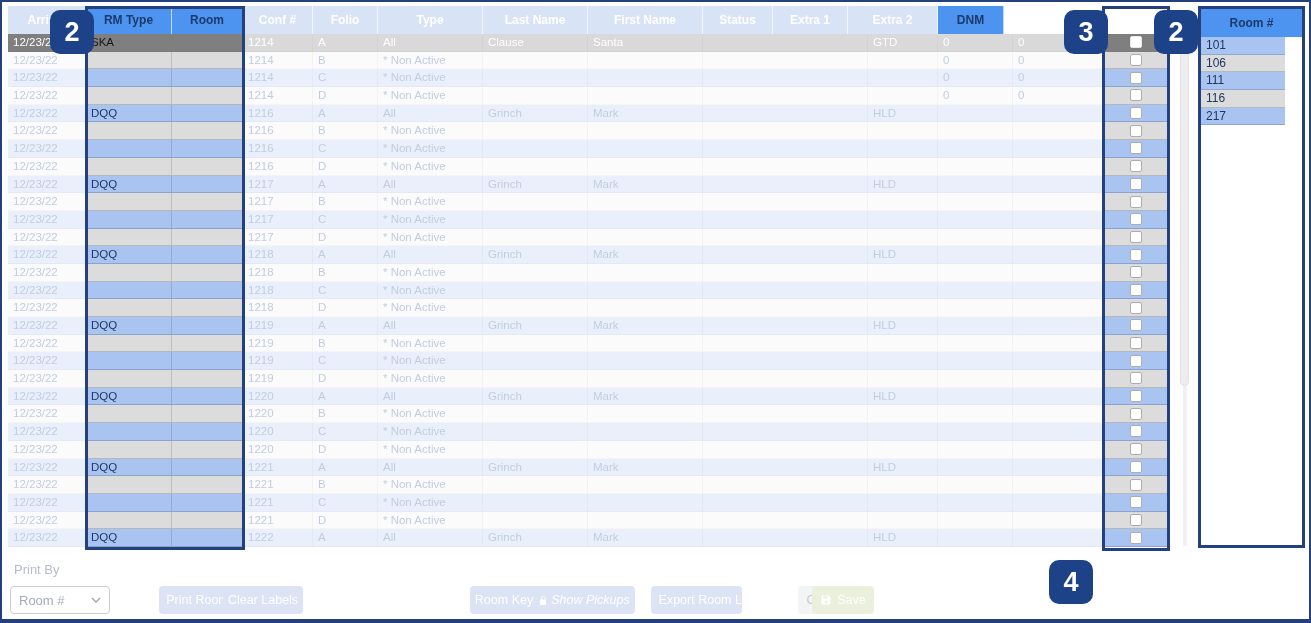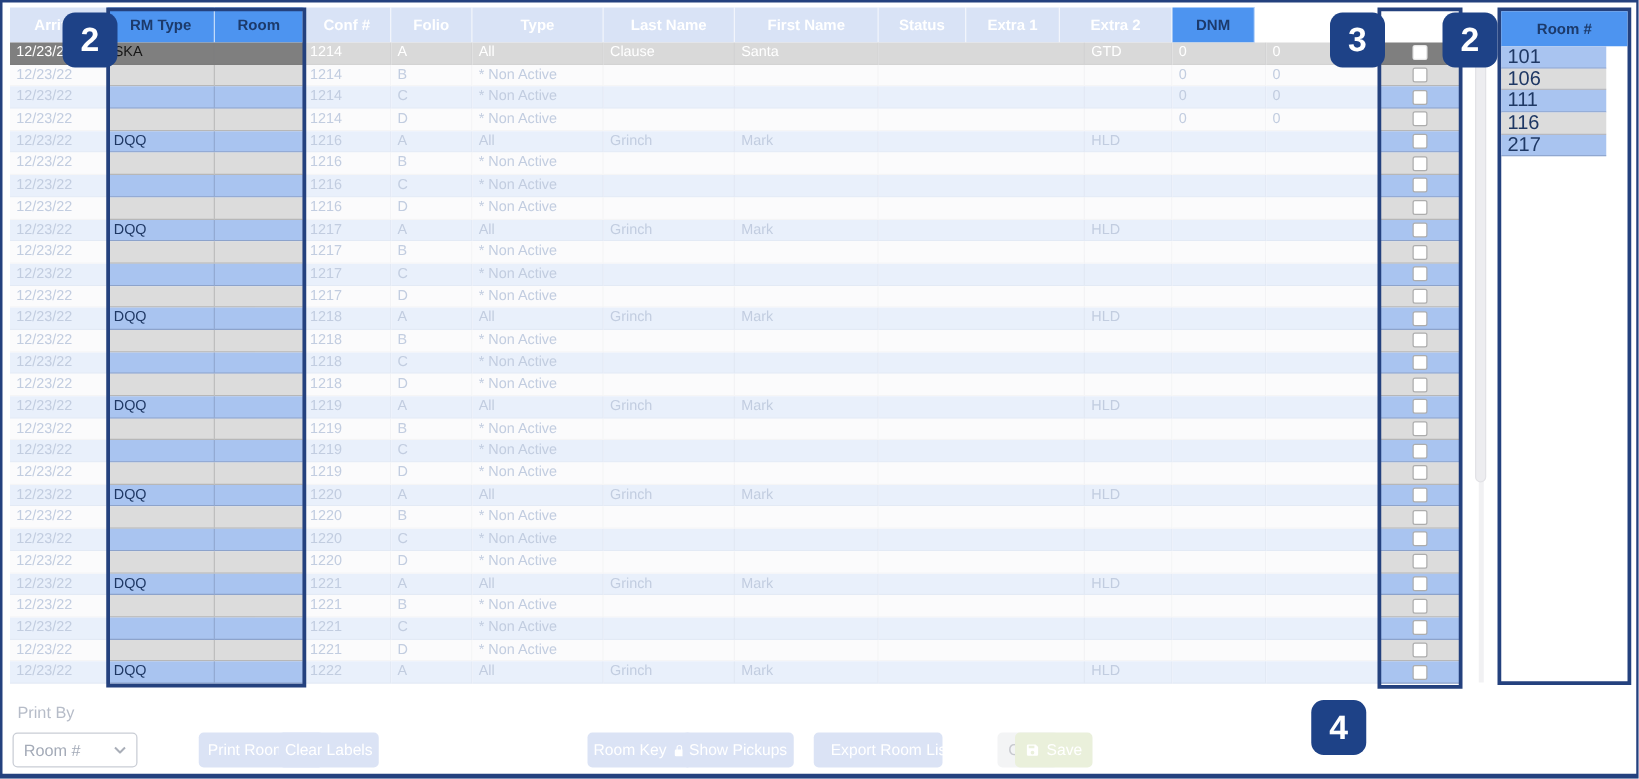--- a/index.html
+++ b/index.html
@@ -49,21 +49,21 @@
   
   .scroll-track{ position:absolute; left:1181px; top:32px; width:4px; height:512px; background:#f1f1f3; }
   .scroll-thumb{ position:absolute; left:1178px; top:34px; width:9px; height:350px; background:#ededf0; border:1px solid #e2e2e6; border-radius:5px; }
   
   .box{ position:absolute; border:3px solid #24417e; pointer-events:none; z-index:6; }
   .box-rmtype{ left:83px; top:4px; width:160px; height:544px; }
   .box-dnm{ left:1100px; top:4px; width:68px; height:545px; }
   
   .room-panel{ position:absolute; left:1196px; top:4px; width:107px; height:542px; border:3px solid #24417e; background:#ffffff; z-index:5; }
   .room-head{ height:28px; line-height:28px; background:#4d94f0; color:#1c3a6b; font-size:12px; font-weight:bold; text-align:center; }
-  .room-item{ width:84px; height:17.7px; line-height:17.7px; font-size:16px; color:#1f3864; padding-left:5px; border-bottom:1px solid rgba(70,80,110,.25); }
+  .room-item{ width:84px; height:17.7px; line-height:17.7px; font-size:12px; color:#1f3864; padding-left:5px; border-bottom:1px solid rgba(70,80,110,.25); }
   .room-item.b{ background:#a9c4f0; } .room-item.g{ background:#dcdcdc; }
   
   .badge{
     position:absolute; width:44px; height:44px; background:#1e4287; border-radius:10px;
     color:#ffffff; font-size:27px; font-weight:bold; display:flex; align-items:center;
     justify-content:center; z-index:20;
   }
   .badge-2l{ left:48px; top:8px; } .badge-3{ left:1062px; top:8px; }
   .badge-2r{ left:1152px; top:8px; } .badge-4{ left:1047px; top:558px; }
   
@@ -73,22 +73,22 @@
     border:1px solid #c9cdd5; border-radius:4px; font-size:13px; color:#a4abb8;
     display:flex; align-items:center; padding:0 8px; justify-content:space-between; cursor:default;
   }
   .fbtn{
     position:absolute; top:584px; height:28px; border:none; border-radius:4px;
     font-family:"Liberation Sans", sans-serif; font-size:12.5px; color:#ffffff;
     background:#dbe3f5; display:flex; align-items:center; justify-content:center; gap:5px;
     white-space:nowrap; cursor:default;
   }
   .b-prl{ left:117px; width:100px;margin-left:40px; } .b-pl{ left:221px; width:80px; }
-  .b-rk{ left:468px; width:84px; } .b-sp{ left:544px; width:89px; }
-  .b-erl{ left:649px; width:103px;padding-left:20px; }
+  .b-rk{ left:468px; width:84px; } .b-sp{ left:544px; width:89px;font-style:italic; }
+  .b-erl{ left:649px; width:91px;padding-left:20px; }
   .b-close{ left:796px; width:49px; background:#f3f4f5; color:#c7c9ce; }
   .b-save{ left:810px; width:62px; background:#eaf0db; }
   .clear-box{
     position:absolute; left:1090px; top:576px; width:118px; height:42px;
     border:3px solid #24417e; background:#ffffff; display:flex; align-items:center; justify-content:center; z-index:8;
   }
   .btn-clear{
     height:27px; padding:0 11px; border:1px solid #2d66b8; border-radius:4px;
     background:linear-gradient(#4a8de2,#3a7ad4); color:#ffffff; font-size:12.5px;
     font-family:"Liberation Sans", sans-serif; display:flex; align-items:center; gap:7px; cursor:default;

